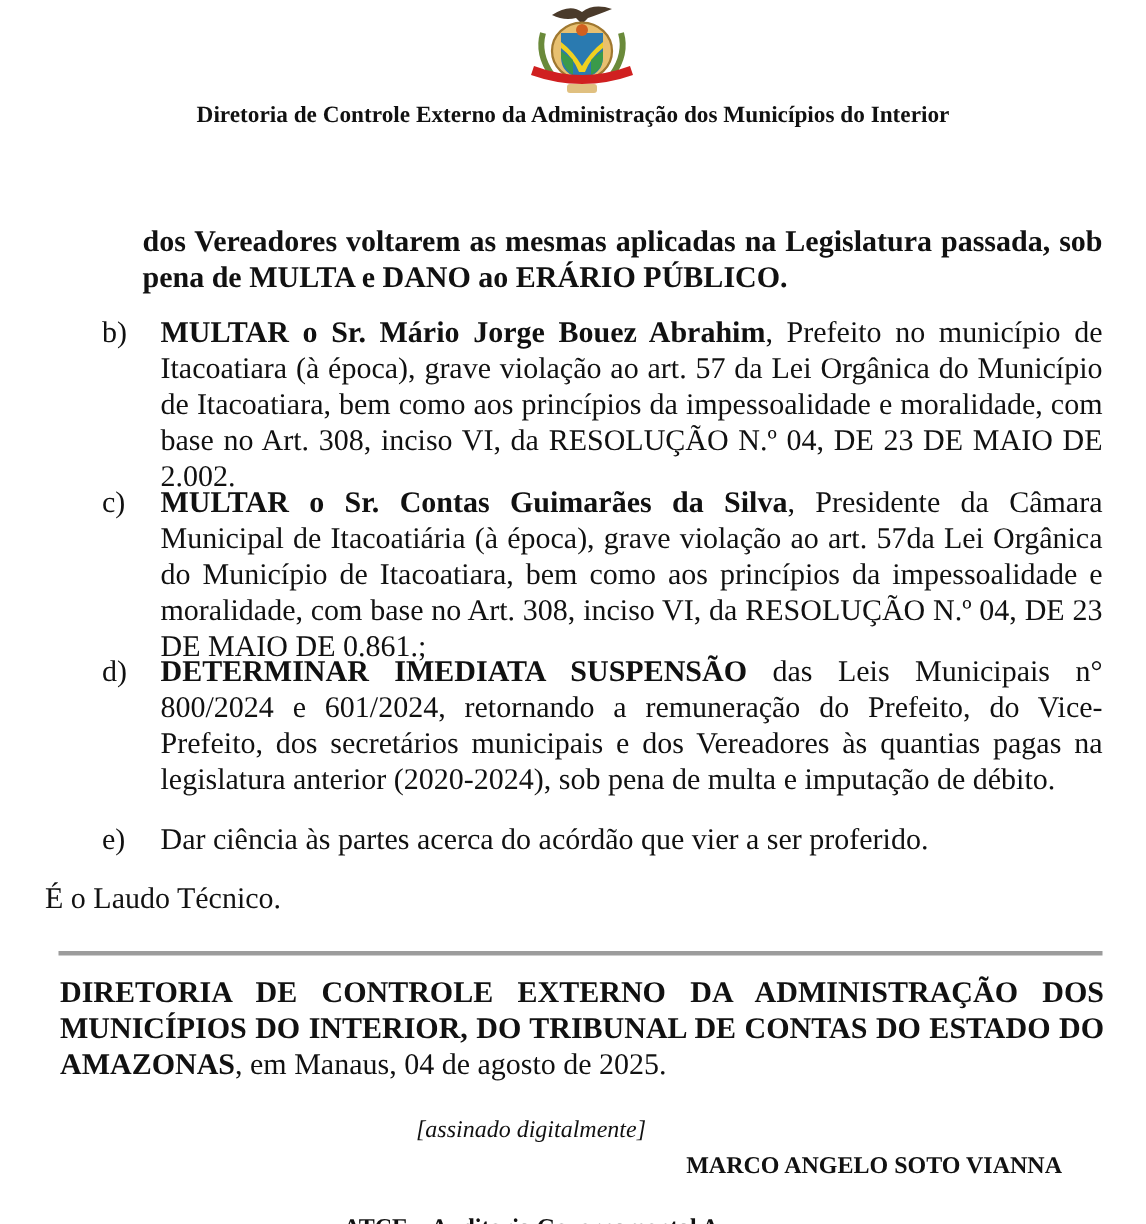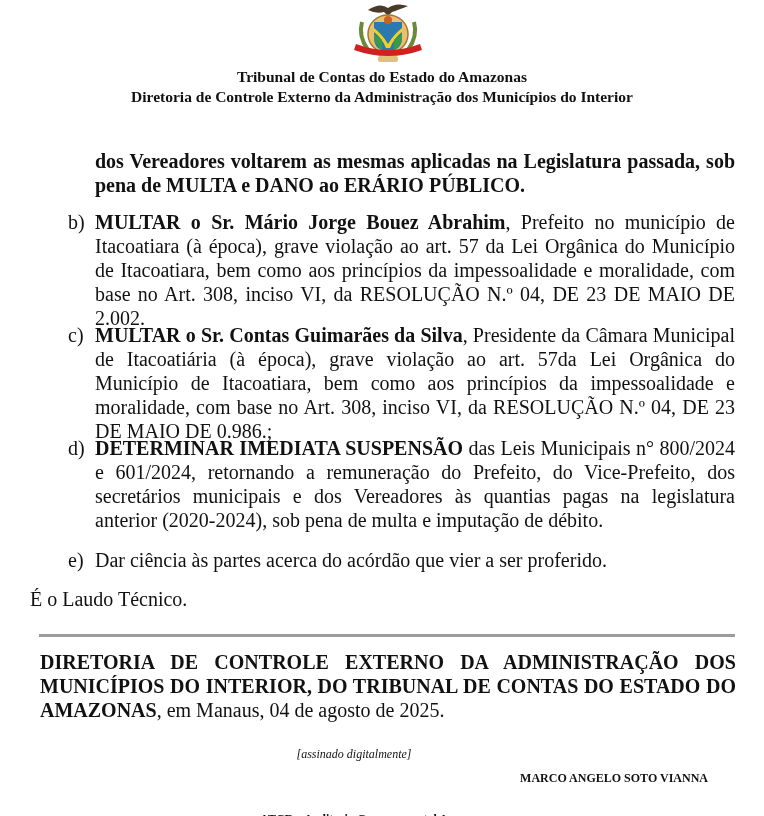--- a/index.html
+++ b/index.html
@@ -3,26 +3,26 @@
 <meta charset="utf-8">
 <style>
   html, body { margin: 0; padding: 0; background: #ffffff; }
   body { width: 764px; height: 816px; position: relative; overflow: hidden; color: #111; }
   .logo { position: absolute; left: 348px; top: 0px; width: 80px; height: 64px; }
   .header { position: absolute; left: 0; width: 764px; text-align: center; font-family: "Liberation Serif", serif; font-weight: bold; font-size: 15.5px; line-height: 20px; top: 67px; }
   .body-text { font-family: "Liberation Serif", serif; font-size: 20px; line-height: 24px; text-align: justify; }
   .cont { position: absolute; left: 95px; width: 640px; top: 149px; font-weight: bold; }
   .item { position: absolute; left: 68px; width: 667px; }
   .item .marker { position: absolute; left: 0; top: 0; width: 27px; }
-  .item .txt { margin-left: 27px; text-align: justify; }
+  .item .txt { margin-left: 39px; text-align: justify; }
   .b { font-weight: bold; }
   .laudo { position: absolute; left: 30px; top: 587px; font-family: Liberation Serif, serif; }
   .rule { position: absolute; left: 39px; width: 696px; top: 634px; height: 3px; background: #9c9c9c; }
   .closing { position: absolute; left: 40px; width: 696px; top: 650px; }
-  .sig { position: absolute; left: 0; width: 708px; text-align: center; font-family: "Liberation Serif", serif; font-size: 12px; line-height: 22px; }
+  .sig { position: absolute; left: 0; width: 708px; text-align: center; font-family: "Liberation Serif", serif; font-size: 16px; line-height: 22px; }
   .sig1 { top: 743px; font-style: italic; }
   .sig2 { top: 767px; font-weight: bold; text-align: right; }
   .sig3 { top: 808px; font-weight: bold; }
 </style>
 </head>
 <body>
 
 <div class="logo">
   <svg width="80" height="64" viewBox="0 0 80 64">
 
@@ -39,34 +39,33 @@
     <path d="M46 40 L54 34 L54 38 Q54 46 46 50 Z" fill="#3a9a4a"></path>
     <circle cx="40" cy="20" r="4" fill="#d06020"></circle>
 
     <path d="M8 44 Q40 56 72 44 L74 50 Q40 62 6 50 Z" fill="#d02020"></path>
 
     <rect x="30" y="56" width="20" height="6" rx="2" fill="#e0c080"></rect>
   </svg>
 </div>
 
 <div class="header">
-  <div>Tribunal de Contas do Estado do Amazonas</div>
   <div>Diretoria de Controle Externo da Administração dos Municípios do Interior</div>
 </div>
 
 <div class="cont body-text">dos Vereadores voltarem as mesmas aplicadas na Legislatura passada, sob pena de MULTA  e DANO ao ERÁRIO PÚBLICO.</div>
 
 <div class="item body-text" style="top:210px;">
   <span class="marker">b)</span>
   <div class="txt"><span class="b">MULTAR o Sr. Mário Jorge Bouez Abrahim</span><span>, Prefeito no município de Itacoatiara (à época), grave violação ao art. 57 da Lei Orgânica do Município de Itacoatiara, bem como aos princípios da impessoalidade e moralidade, com base no Art. 308, inciso VI, da RESOLUÇÃO N.º 04, DE 23 DE MAIO DE 2.002.</span></div>
 </div>
 
 <div class="item body-text" style="top:323px;">
   <span class="marker">c)</span>
-  <div class="txt"><span class="b">MULTAR o Sr. Contas Guimarães da Silva</span><span>, Presidente da Câmara Municipal de Itacoatiária (à época), grave violação ao art. 57da Lei Orgânica do Município de Itacoatiara, bem como aos princípios da impessoalidade e moralidade, com base no Art. 308, inciso VI, da RESOLUÇÃO N.º 04, DE 23 DE MAIO DE 0.986.;</span></div>
+  <div class="txt"><span class="b">MULTAR o Sr. Contas Guimarães da Silva</span><span>, Presidente da Câmara Municipal de Itacoatiária (à época), grave violação ao art. 57da Lei Orgânica do Município de Itacoatiara, bem como aos princípios da impessoalidade e moralidade, com base no Art. 308, inciso VI, da RESOLUÇÃO N.º 04, DE 23 DE MAIO DE 0.861.;</span></div>
 </div>
 
 <div class="item body-text" style="top:436px;">
   <span class="marker">d)</span>
   <div class="txt"><span class="b">DETERMINAR IMEDIATA SUSPENSÃO</span><span> das Leis Municipais n° 800/2024 e 601/2024, retornando a remuneração do Prefeito, do Vice-Prefeito, dos secretários municipais e dos Vereadores às quantias pagas na legislatura anterior (2020-2024), sob pena de multa e imputação de débito.</span></div>
 </div>
 
 <div class="item body-text" style="top:548px;">
   <span class="marker">e)</span>
   <div class="txt"><span class="b"></span><span>Dar ciência às partes acerca do acórdão que vier a ser proferido.</span></div>

